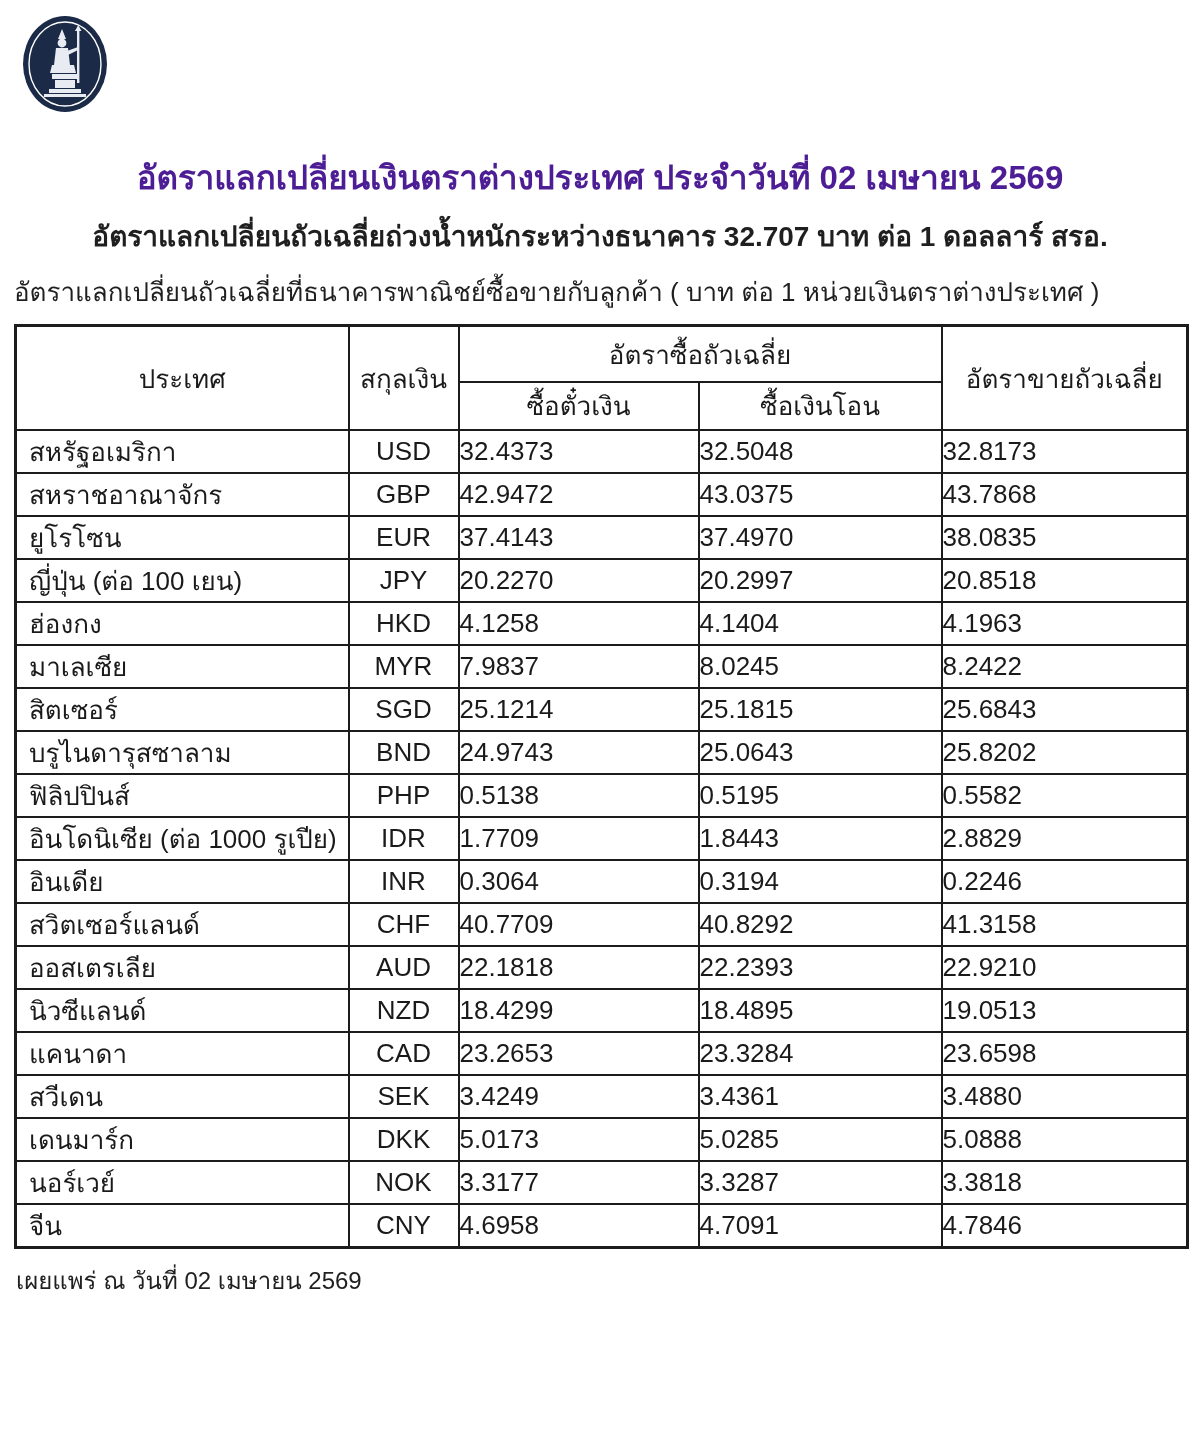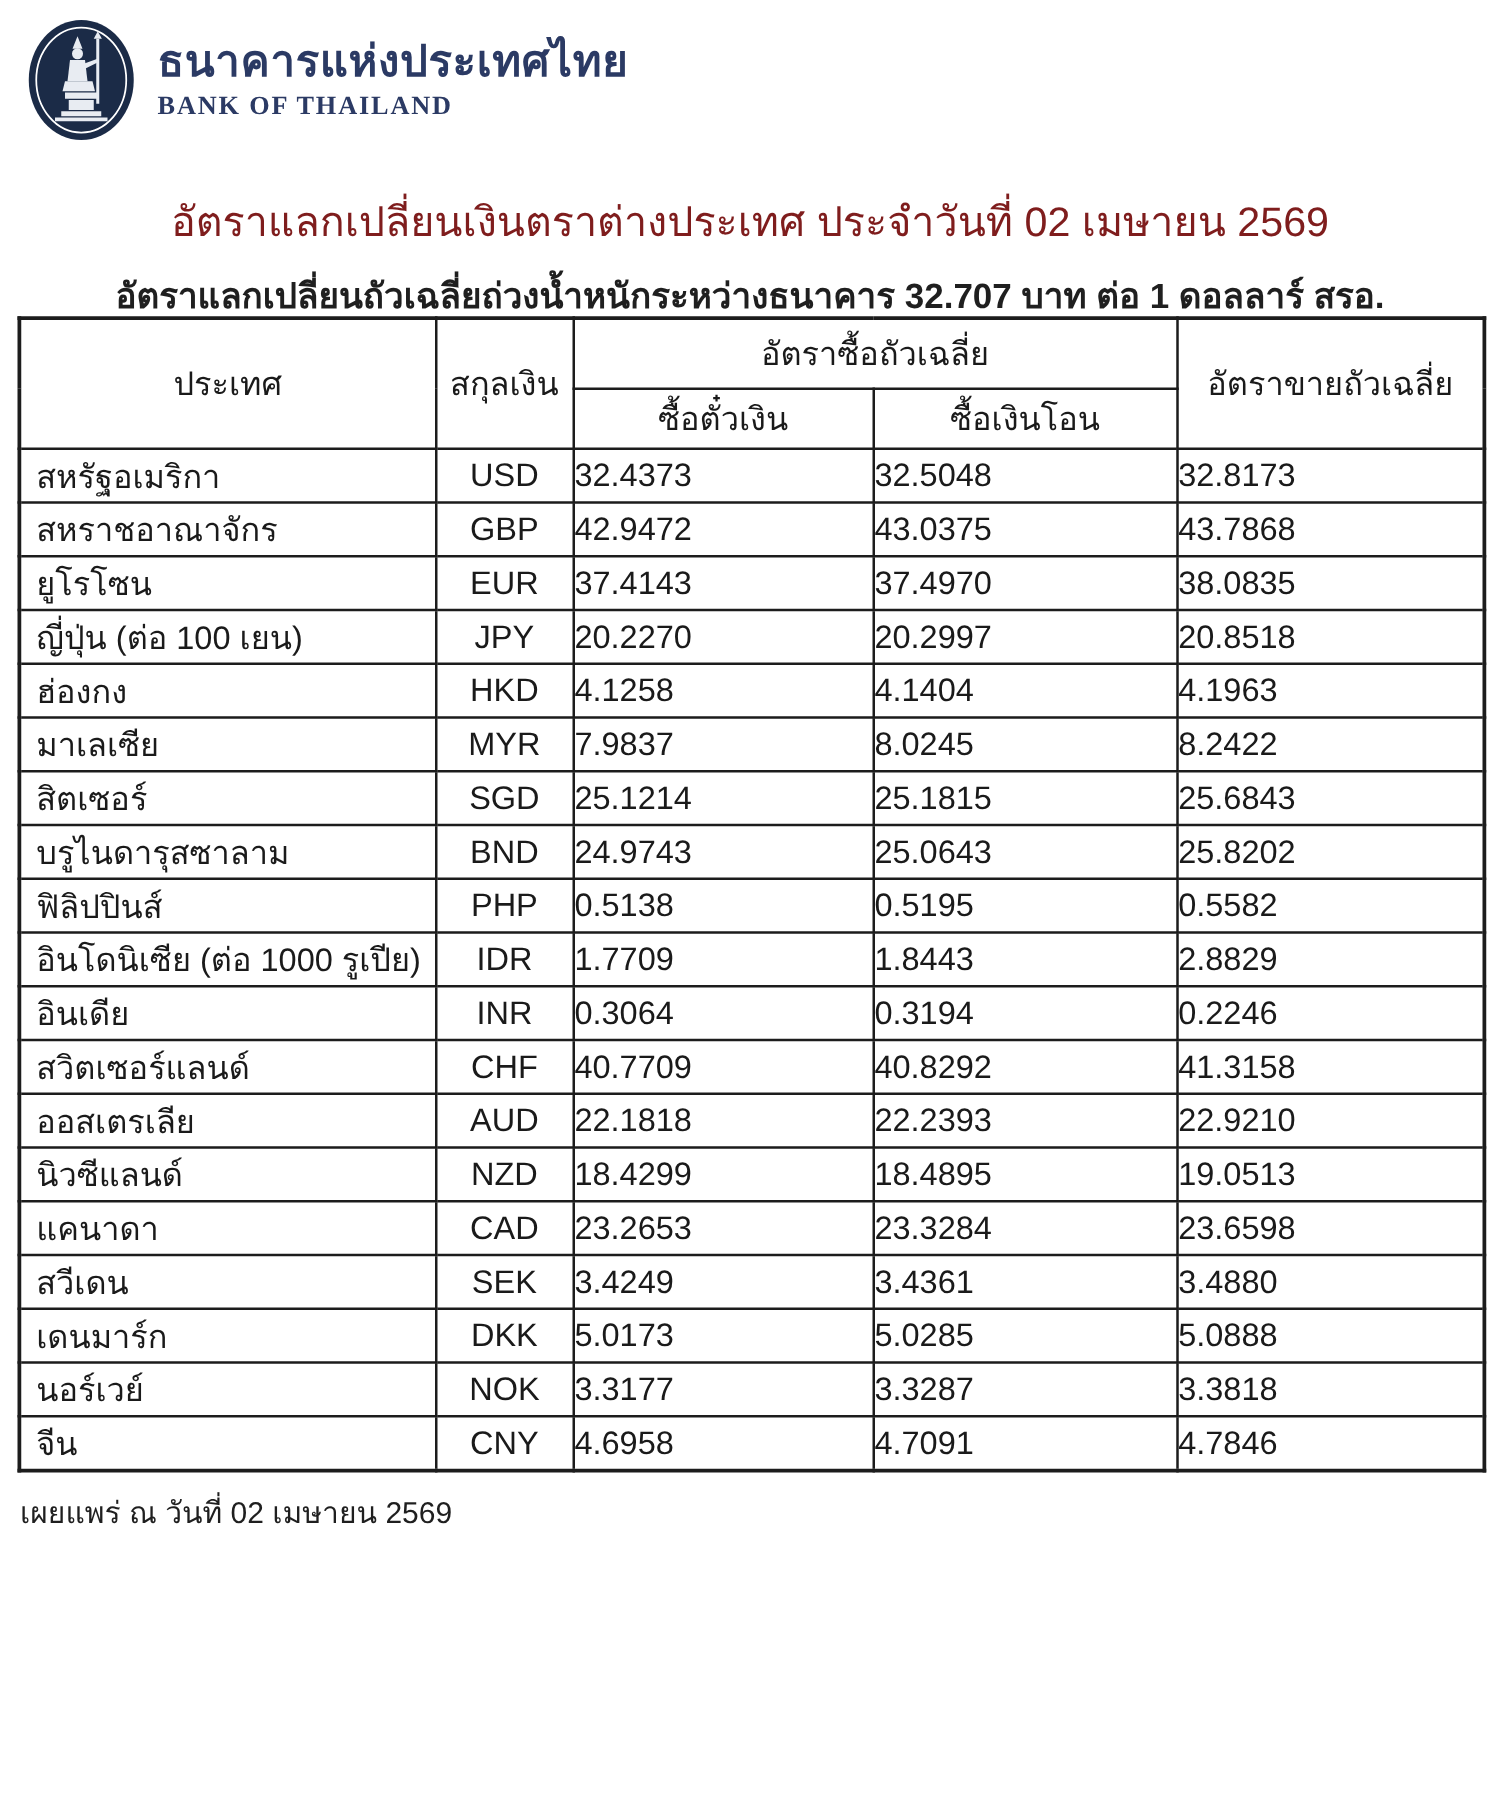--- a/index.html
+++ b/index.html
@@ -36,22 +36,22 @@
     font-weight: 600;
     color: #2b3a64;
     letter-spacing: 1.5px;
     margin-top: 2px;
   }
 
   
   .title {
     text-align: center;
     font-size: 33px;
-    font-weight: 400;
-    color: #7f1d1d;
+    font-weight: 700;
+    color: #4c1d95;
     margin-top: 38px;
     line-height: 1.2;
   }
   .subtitle {
     text-align: center;
     font-size: 28px;
     font-weight: 700;
     color: #1f1f1f;
     margin-top: 22px;
     line-height: 1.2;
@@ -124,28 +124,25 @@
         <path d="M45 36 L56 32 L56 35 L46 40 Z"></path>
 
         <path d="M30 50 L52 50 L54 58 L28 58 Z"></path>
 
         <rect x="30" y="59" width="26" height="5"></rect>
         <rect x="33" y="65" width="20" height="8"></rect>
         <rect x="27" y="74" width="32" height="4"></rect>
         <rect x="22" y="79" width="42" height="3"></rect>
       </g>
     </svg>
-    <div class="logo-text">
-      <div class="bank-name-th">ธนาคารแห่งประเทศไทย</div>
-      <div class="bank-name-en">BANK OF THAILAND</div>
-    </div>
   </div>
 
   <div class="title">อัตราแลกเปลี่ยนเงินตราต่างประเทศ ประจำวันที่ 02 เมษายน 2569</div>
   <div class="subtitle">อัตราแลกเปลี่ยนถัวเฉลี่ยถ่วงน้ำหนักระหว่างธนาคาร 32.707 บาท ต่อ 1 ดอลลาร์ สรอ.</div>
+  <div class="note">อัตราแลกเปลี่ยนถัวเฉลี่ยที่ธนาคารพาณิชย์ซื้อขายกับลูกค้า ( บาท ต่อ 1 หน่วยเงินตราต่างประเทศ )</div>
 
   <table class="fx">
     <colgroup>
       <col style="width:333px">
       <col style="width:110px">
       <col style="width:240px">
       <col style="width:243px">
       <col style="width:246px">
     </colgroup>
     <thead>

